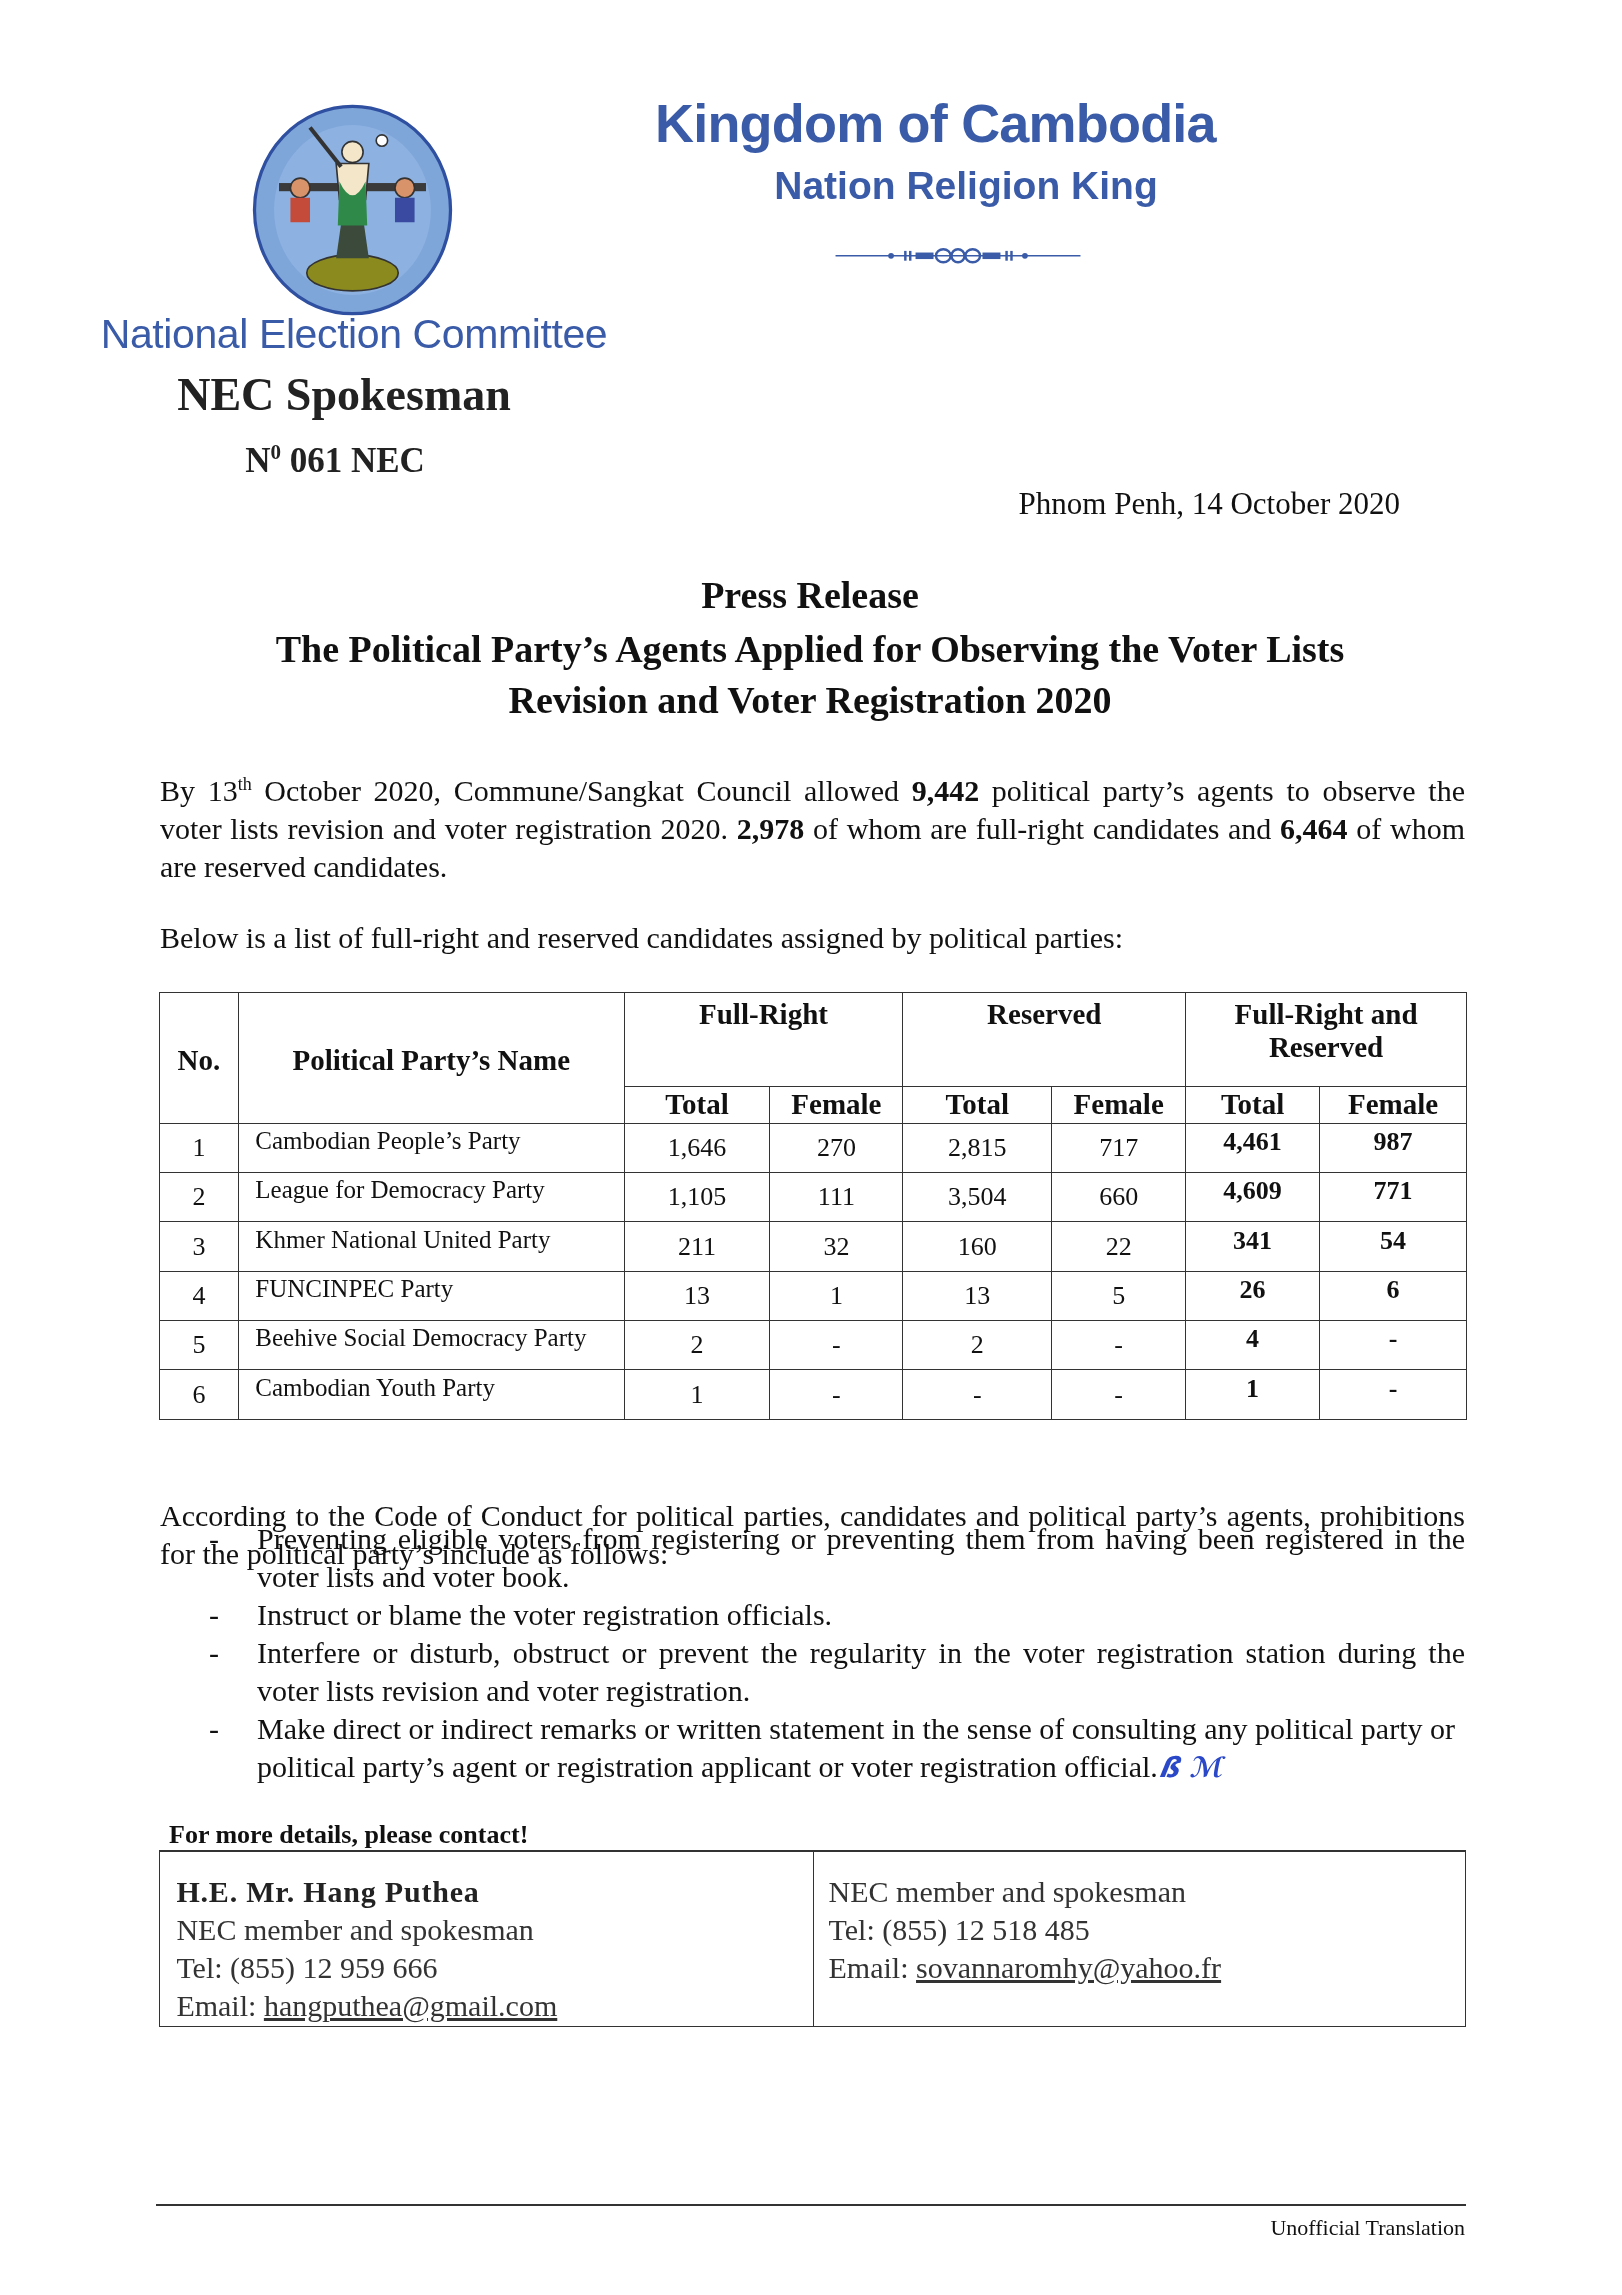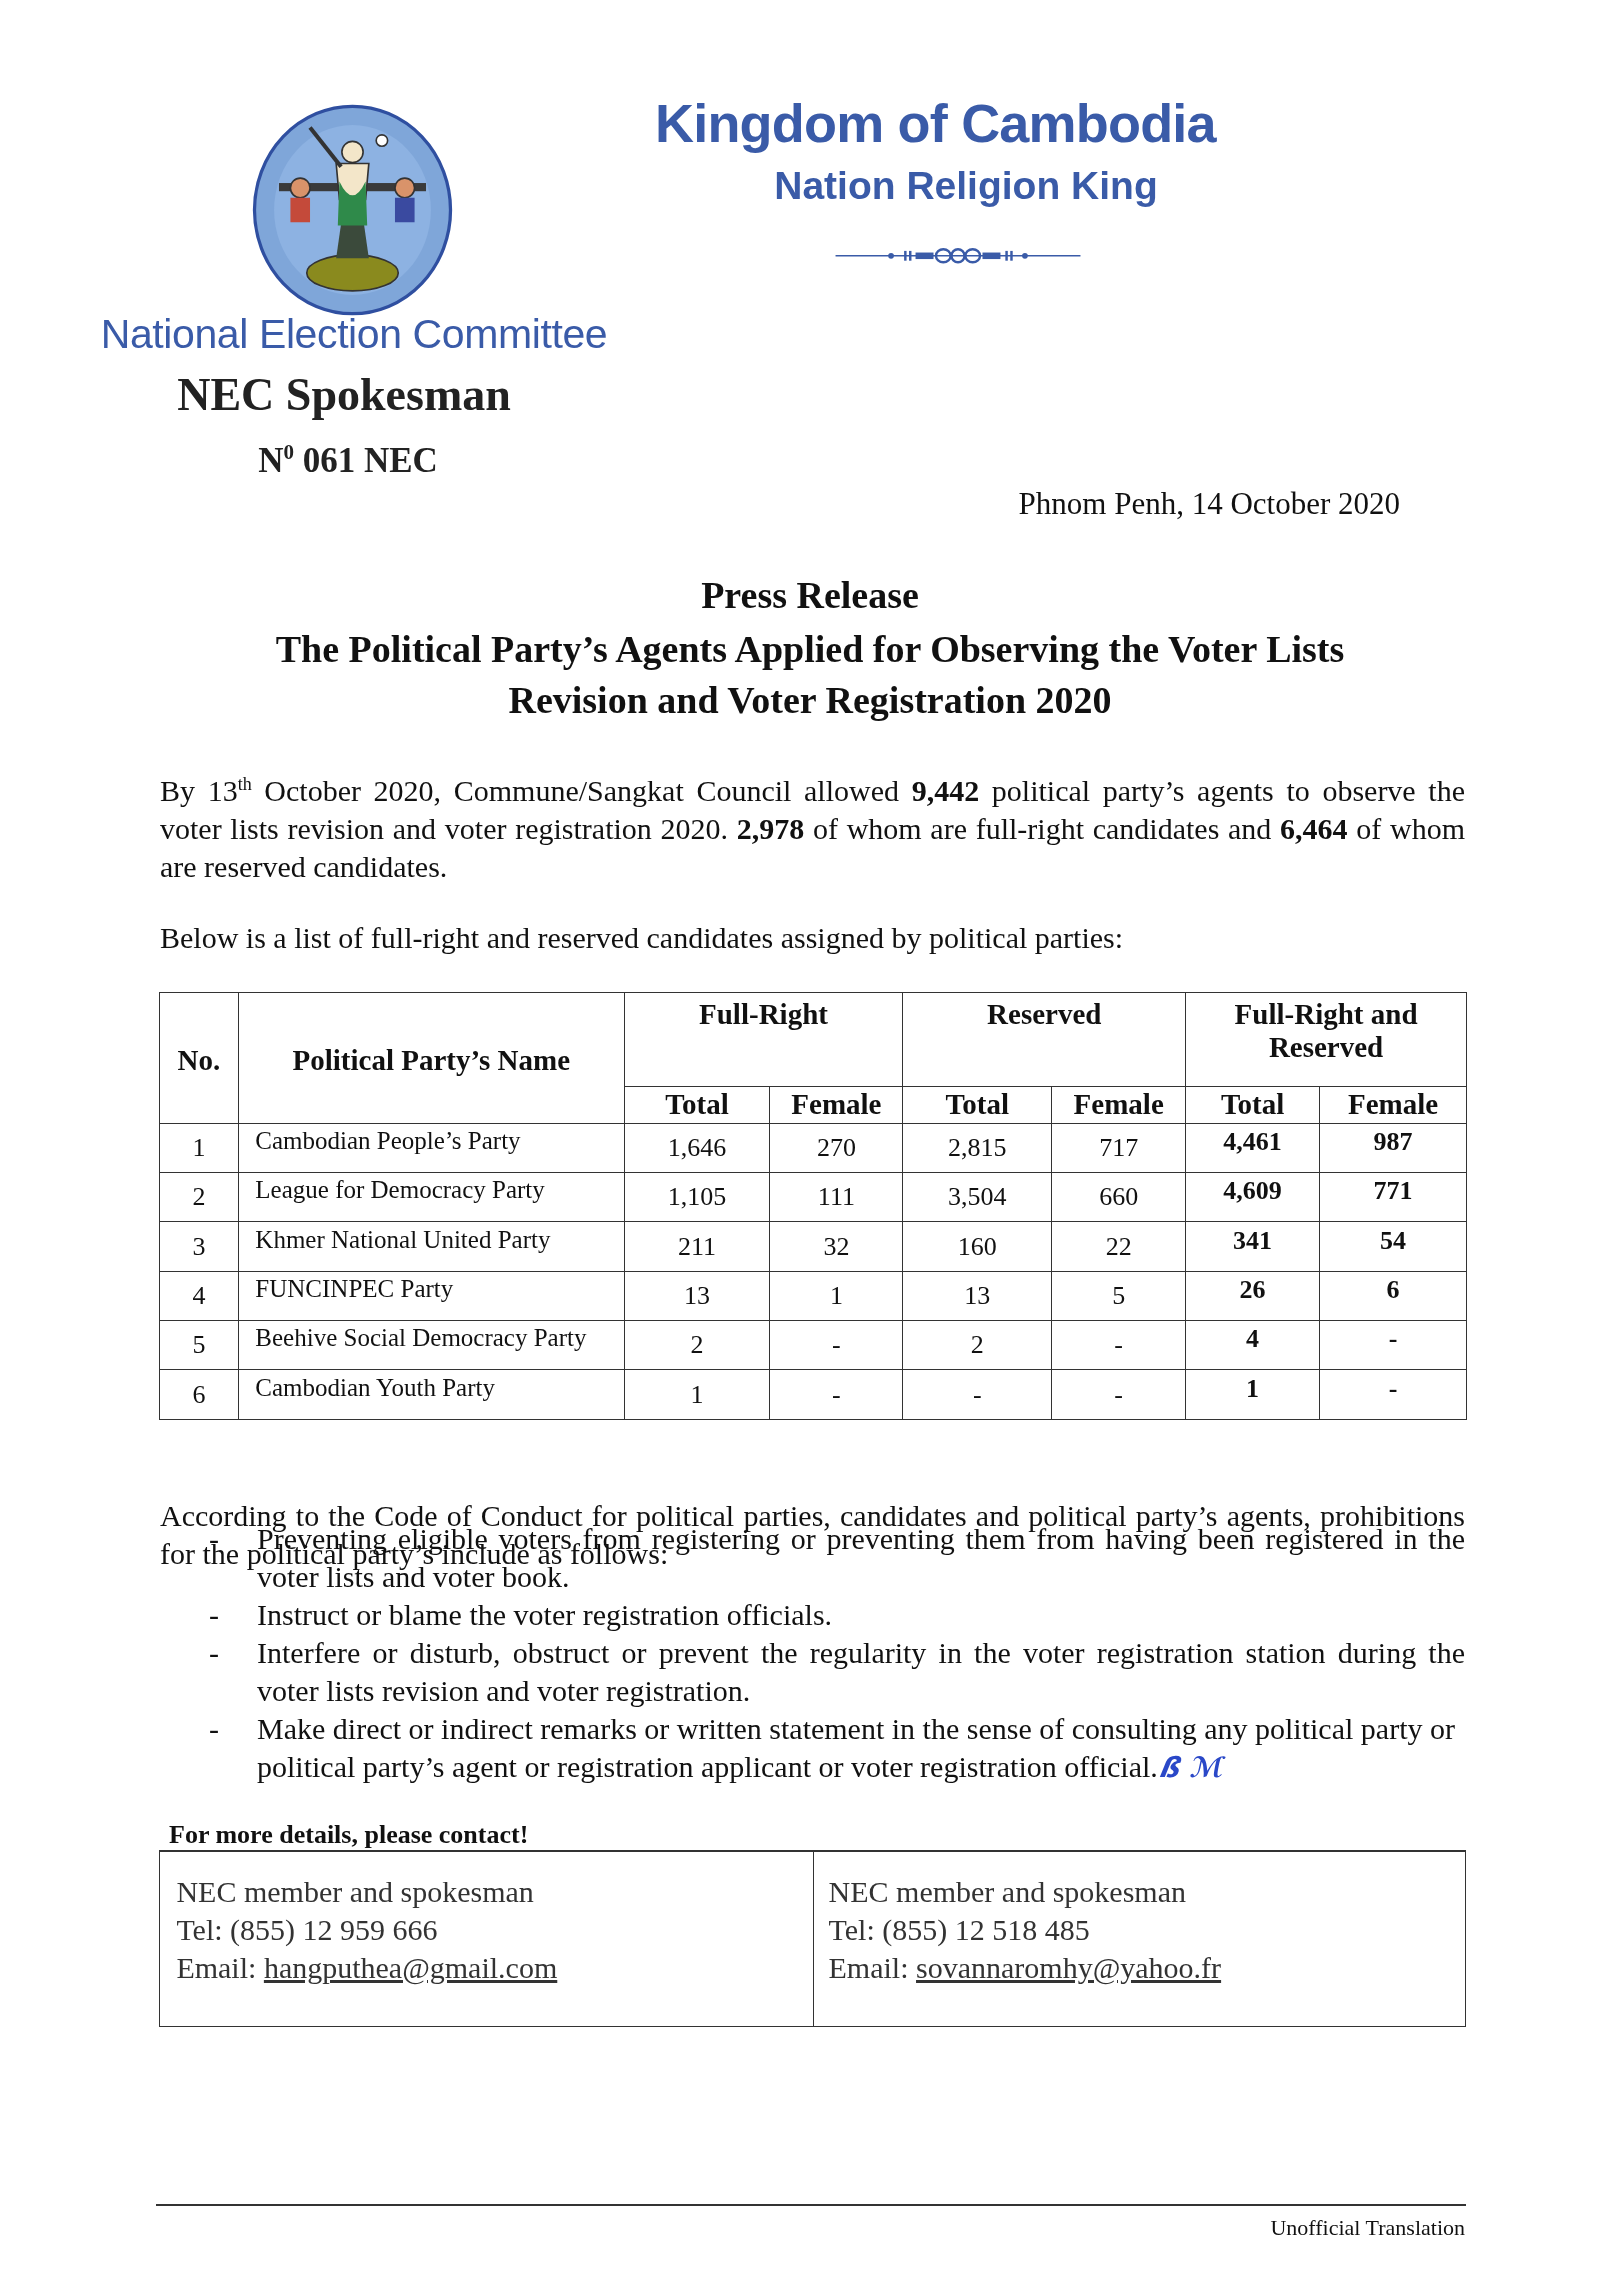--- a/index.html
+++ b/index.html
@@ -3,21 +3,21 @@
 <meta charset="utf-8">
 <style>
   html, body { margin: 0; padding: 0; background: #ffffff; }
   body { width: 1623px; height: 2295px; position: relative; overflow: hidden; color: #111; font-family: "Liberation Serif", serif; }
   .abs { position: absolute; }
 
   
   .logo { left: 251px; top: 103px; width: 203px; height: 214px; }
   .nec-title { left: 92px; top: 311px; width: 524px; text-align: center; font-family: "Liberation Sans", sans-serif; font-size: 41px; color: #3a5ba8; letter-spacing: -0.4px; }
   .nec-spokes { left: 164px; top: 368px; width: 360px; text-align: center; font-weight: bold; font-size: 46px; color: #222; }
-  .nec-no { left: 168px; top: 440px; width: 360px; text-align: center; font-weight: bold; font-size: 35px; color: #222; }
+  .nec-no { left: 155px; top: 440px; width: 360px; text-align: center; font-weight: bold; font-size: 35px; color: #222; }
   .nec-no sup { font-size: 21px; }
 
   
   .kingdom { left: 655px; top: 92px; width: 622px; font-family: "Liberation Sans", sans-serif; font-weight: bold; font-size: 54px; color: #3a5ba8; letter-spacing: -0.8px; }
   .motto { left: 655px; top: 164px; width: 622px; text-align: center; font-family: "Liberation Sans", sans-serif; font-weight: bold; font-size: 39px; color: #3a5ba8; }
   .ornament { left: 835px; top: 246px; width: 246px; height: 19.6px; }
 
   .dateline { left: 901px; top: 486px; width: 499px; text-align: right; font-size: 31px; }
 
   
@@ -212,20 +212,21 @@
 <ul class="abs list">
   <li><span class="dash">-</span><span>Preventing eligible voters from registering or preventing them from having been registered in the voter lists and voter book.</span></li>
   <li><span class="dash">-</span><span>Instruct or blame the voter registration officials.</span></li>
   <li><span class="dash">-</span><span>Interfere or disturb, obstruct or prevent the regularity in the voter registration station during the voter lists revision and voter registration.</span></li>
   <li style="text-align:left"><span class="dash">-</span><span>Make direct or indirect remarks or written statement in the sense of consulting any political party or political party’s agent or registration applicant or voter registration official.</span><span class="signature">ß ℳ</span></li>
 </ul>
 
 <div class="abs contact-heading">For more details, please contact!</div>
 <div class="abs contact-box">
   <div class="contact-col">
+    <div class="contact-name">H.E. Mr. Hang Puthea</div>
     <div>NEC member and spokesman</div>
     <div>Tel: (855) 12 959 666</div>
     <div><span>Email: </span><a class="email-link">hangputhea@gmail.com</a></div>
   </div>
   <div class="contact-col">
     <div>NEC member and spokesman</div>
     <div>Tel: (855) 12 518 485</div>
     <div><span>Email: </span><a class="email-link">sovannaromhy@yahoo.fr</a></div>
   </div>
 </div>

